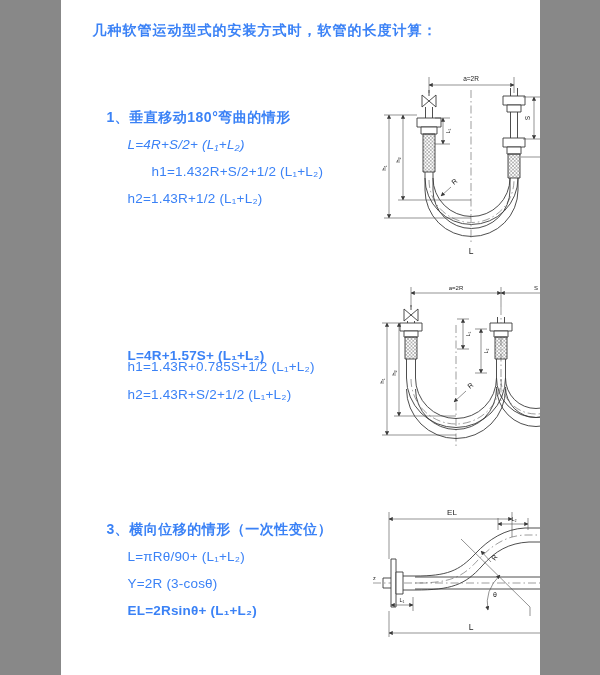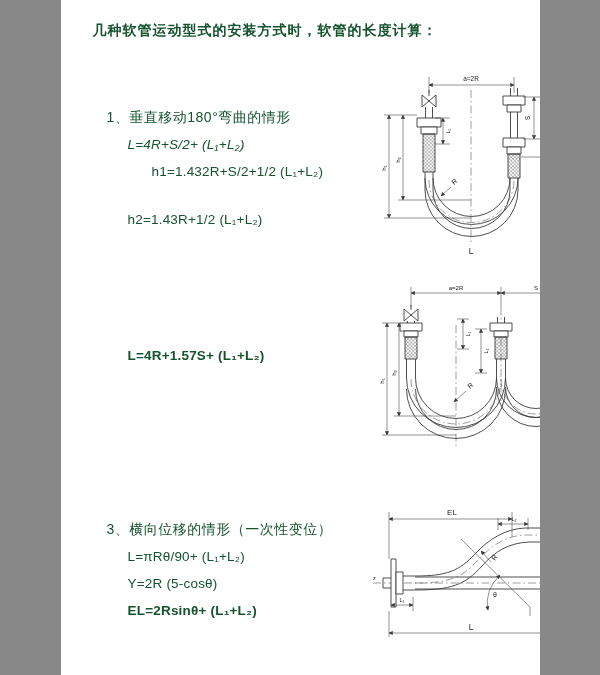--- a/index.html
+++ b/index.html
@@ -1,23 +1,23 @@
 <!DOCTYPE html>
 <html><head>
 <meta charset="utf-8">
 <style>
   html,body{margin:0;padding:0;background:#888;}
   .page{
     position:relative;width:479px;height:675px;background:#ffffff;
-    font-family:"Liberation Sans","DejaVu Sans",sans-serif;color:#14532d;
+    font-family:"Liberation Sans","DejaVu Sans",sans-serif;color:#3b82f6;
     overflow:hidden;margin:0 auto;
   }
   .abs{position:absolute;white-space:nowrap;}
   .title{font-size:14px;font-weight:bold;letter-spacing:1px;}
-  .heading{font-size:14px;font-weight:normal;letter-spacing:0.5px;}
+  .heading{font-size:14px;font-weight:bold;letter-spacing:0.5px;}
   .formula{font-size:13.5px;font-weight:400;letter-spacing:0.2px;}
   svg{position:absolute;overflow:visible;}
   svg line, svg path, svg rect{vector-effect:non-scaling-stroke;}
   .dln{stroke:#3a3a3a;stroke-width:0.9;fill:none;}        
   .tln{stroke:#4a4a4a;stroke-width:0.6;fill:none;}        
   .cln{stroke:#5a5a5a;stroke-width:0.6;fill:none;stroke-dasharray:8 3 1.5 3;} 
   .fitt{fill:#ffffff;stroke:#3a3a3a;stroke-width:0.9;}
   .braid{stroke:#3a3a3a;stroke-width:0.9;}
   svg text{fill:#222;font-family:"Liberation Sans","DejaVu Sans",sans-serif;}
   .t55{font-size:5.5px;} .t6{font-size:6px;} .t65{font-size:6.5px;}
@@ -26,27 +26,29 @@
 </head>
 <body>
 
 <div class="page">
 
   <div class="abs title" style="left:32px;top:22px;">几种软管运动型式的安装方式时，软管的长度计算：</div>
 
   <div class="abs heading" style="left:46px;top:109px;">1、垂直移动180°弯曲的情形</div>
   <div class="abs formula" style="left:67px;top:137px;font-style:italic;">L=4R+S/2+ (L₁+L₂)</div>
   <div class="abs formula" style="left:67px;top:164px;padding-left:24px;">h1=1.432R+S/2+1/2 (L₁+L₂)</div>
-  <div class="abs formula" style="left:67px;top:191px;margin-top:21px;">h2=1.43R+1/2 (L₁+L₂)</div>
+  <div class="abs formula" style="left:67px;top:191px;">h2=1.43R+1/2 (L₁+L₂)</div>
 
   <div class="abs formula" style="left:67px;top:348px;font-weight:bold;">L=4R+1.57S+ (L₁+L₂)</div>
+  <div class="abs formula" style="left:67px;top:359px;">h1=1.43R+0.785S+1/2 (L₁+L₂)</div>
+  <div class="abs formula" style="left:67px;top:387px;">h2=1.43R+S/2+1/2 (L₁+L₂)</div>
 
   <div class="abs heading" style="left:46px;top:521px;">3、横向位移的情形（一次性变位）</div>
   <div class="abs formula" style="left:67px;top:549px;">L=πRθ/90+ (L₁+L₂)</div>
-  <div class="abs formula" style="left:67px;top:576px;">Y=2R (5-cosθ)</div>
+  <div class="abs formula" style="left:67px;top:576px;">Y=2R (3-cosθ)</div>
   <div class="abs formula" style="left:67px;top:603px;font-weight:bold;">EL=2Rsinθ+ (L₁+L₂)</div>
 
   <svg style="left:312px;top:68px;" width="280" height="195" viewBox="0 0 280 195">
     <defs>
       <marker id="a1" viewBox="0 0 10 10" refX="9" refY="5" markerWidth="7" markerHeight="7" orient="auto-start-reverse">
         <path d="M0,0 L10,5 L0,10 Z" fill="#3a3a3a"></path>
       </marker>
       <pattern id="hz1" width="3.5" height="3.5" patternUnits="userSpaceOnUse">
         <path d="M0,3.5 L3.5,0 M0,0 L3.5,3.5" stroke="#666" stroke-width="0.45"></path>
       </pattern>

